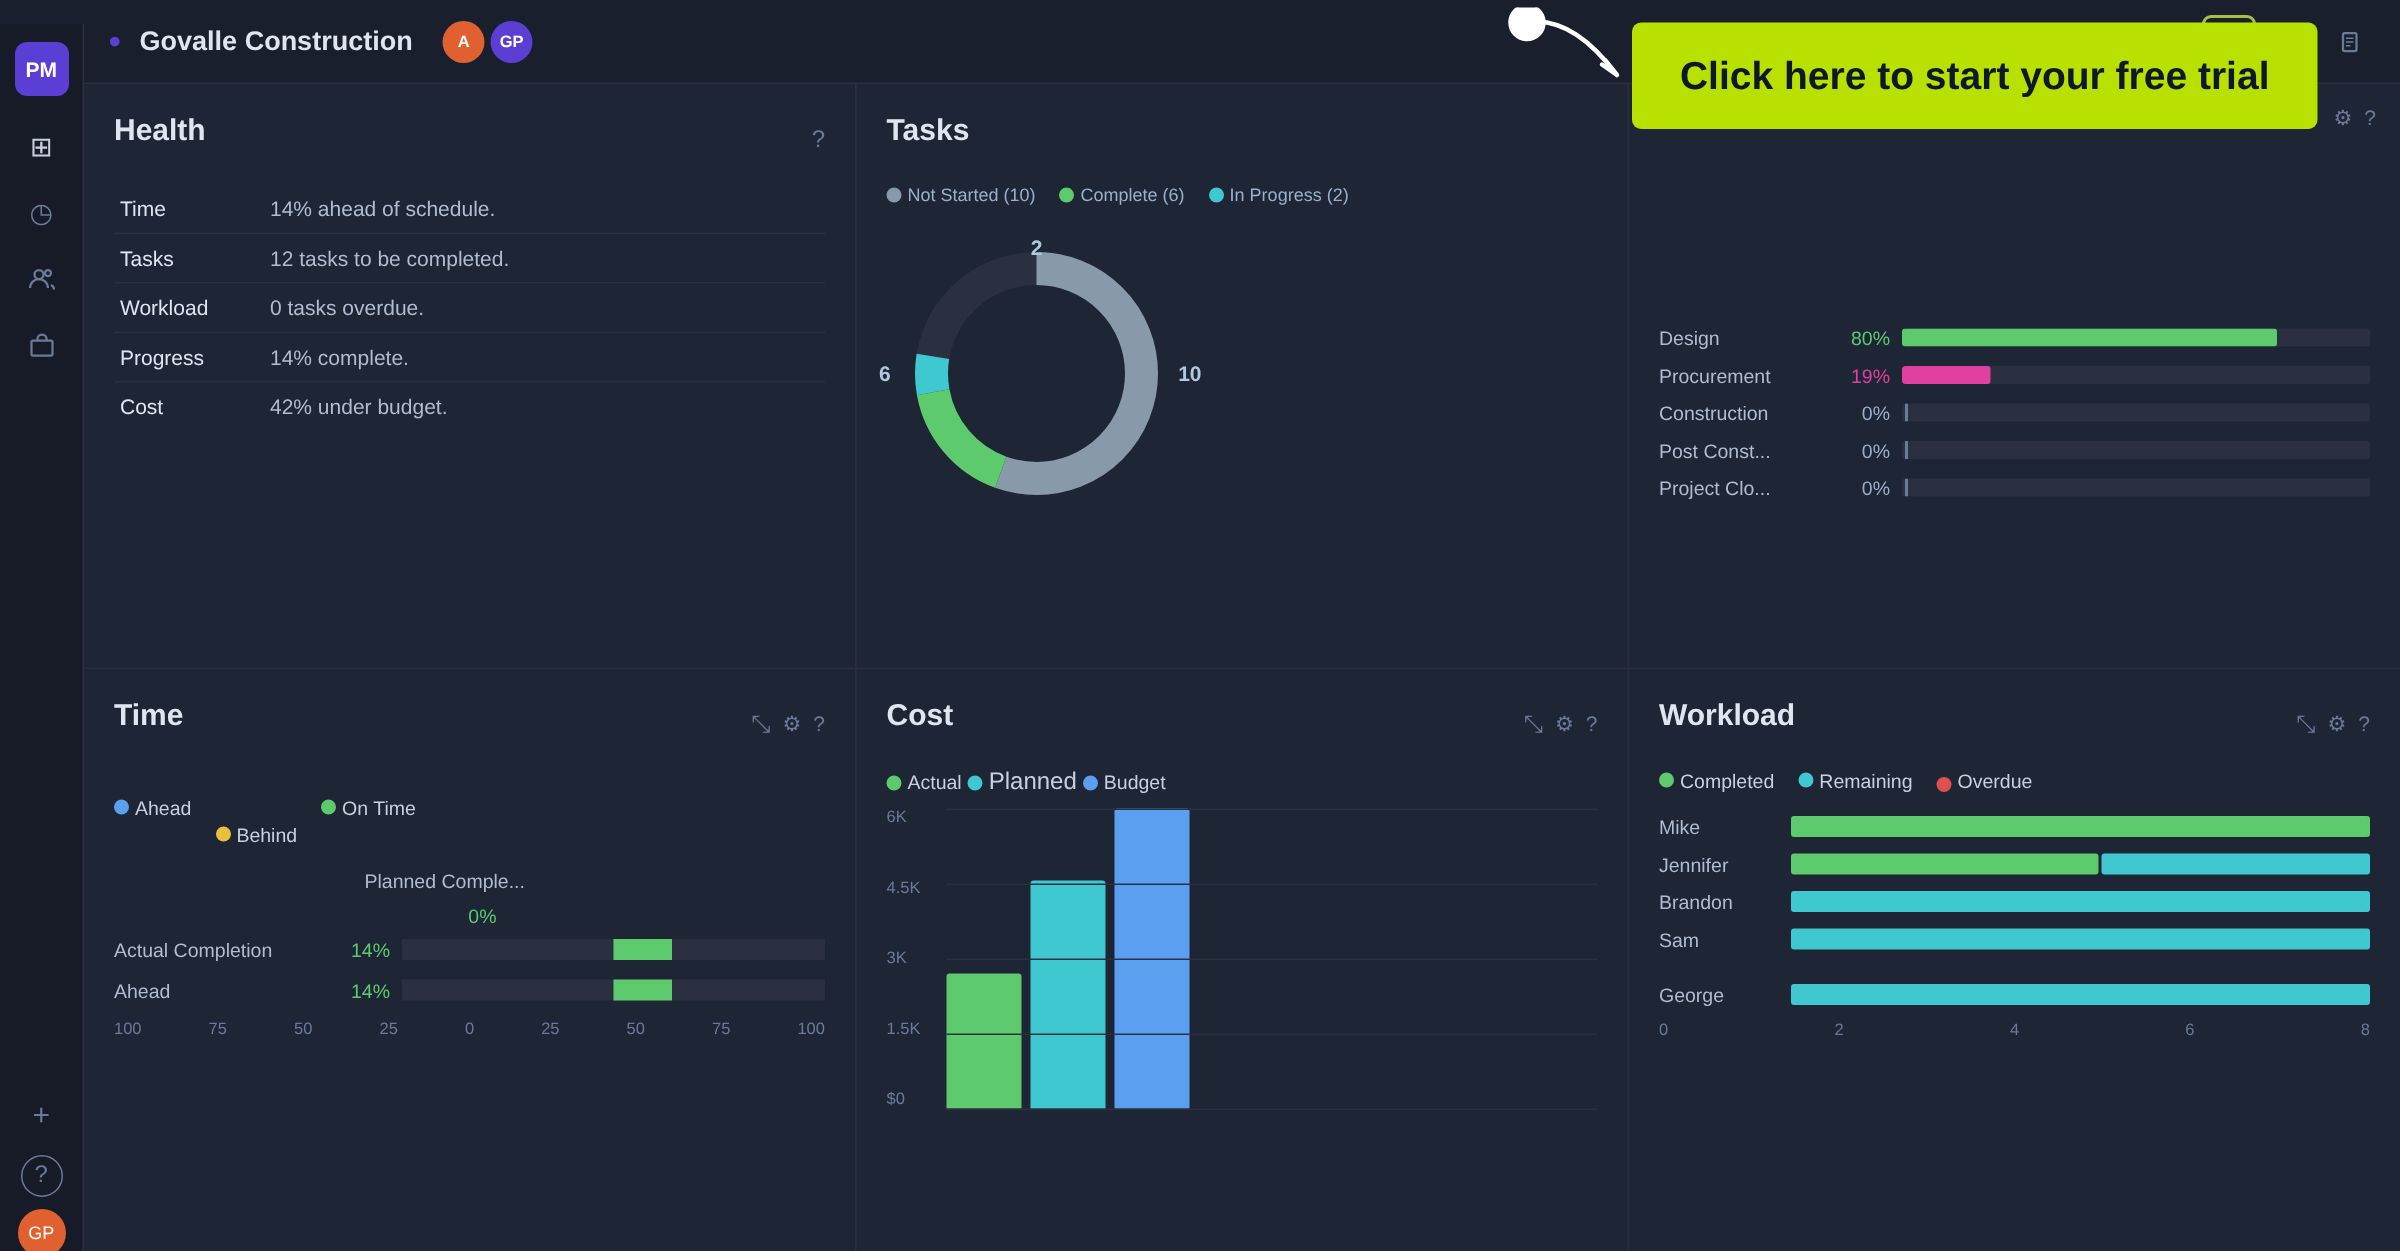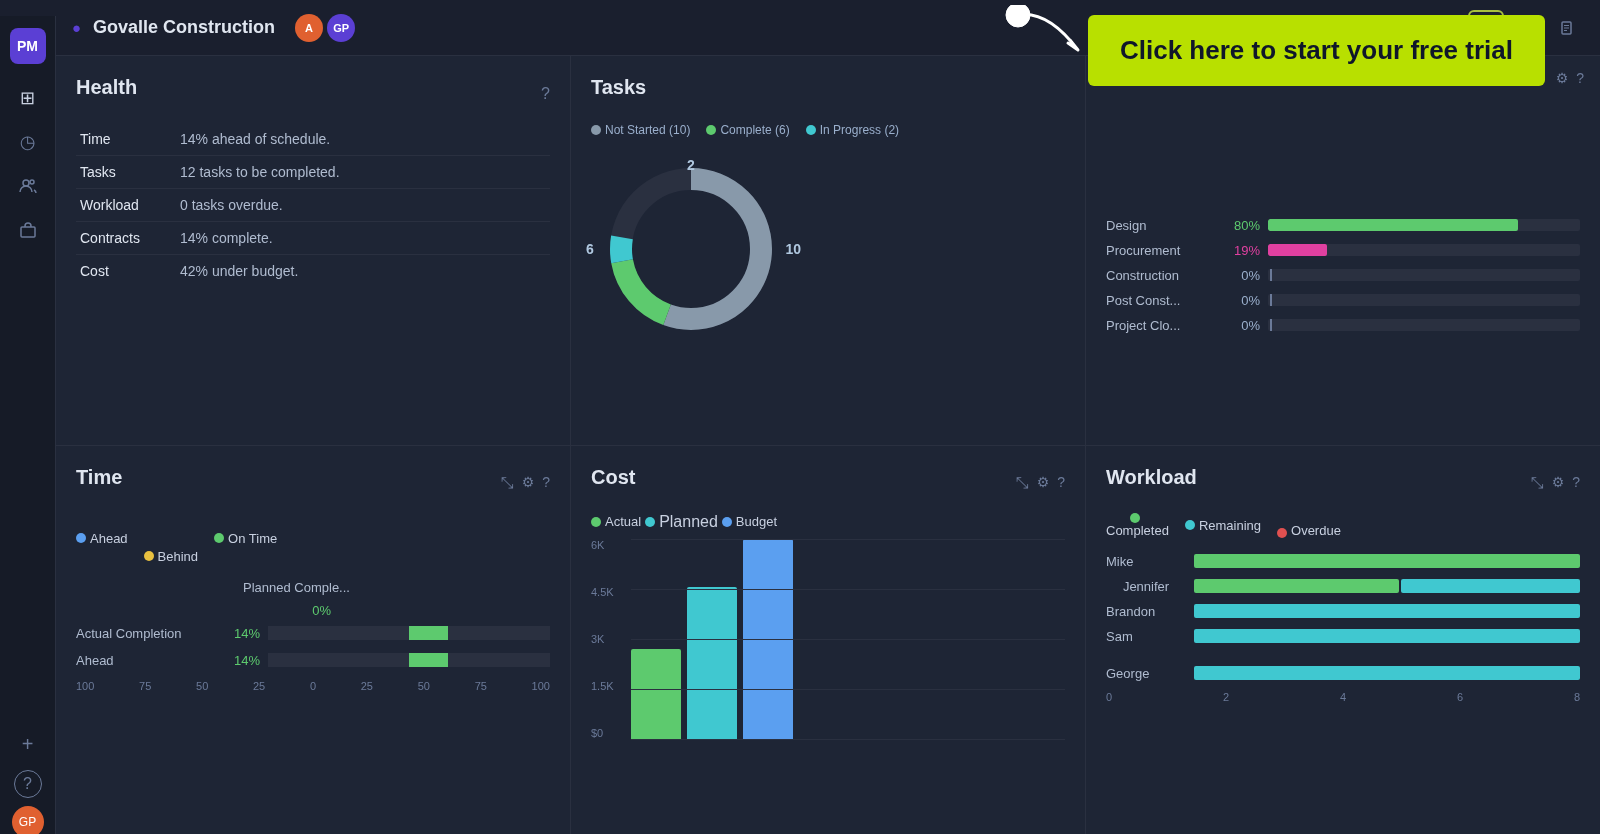--- a/index.html
+++ b/index.html
@@ -205,21 +205,21 @@
             </tr>
             <tr>
               <td>Tasks</td>
               <td>12 tasks to be completed.</td>
             </tr>
             <tr>
               <td>Workload</td>
               <td>0 tasks overdue.</td>
             </tr>
             <tr>
-              <td>Contracts</td>
+              <td>Progress</td>
               <td>14% complete.</td>
             </tr>
             <tr>
               <td>Cost</td>
               <td>42% under budget.</td>
             </tr>
           </tbody>
       </table>
     </div>
 
@@ -434,21 +434,21 @@
       <div class="panel-header">
         <div class="panel-title">Workload</div>
         <div class="panel-icons">
           <span style="cursor:pointer; font-size:16px;">⤡</span>
           <span style="cursor:pointer;">⚙</span>
           <span style="cursor:pointer;">?</span>
         </div>
       </div>
 
       <div class="workload-legend" id="workload-legend">
-          <span style="display: flex; align-items: center; font-size: 13px; flex-direction: column;">
+          <span style="display: flex; align-items: center; font-size: 13px;">
             <span style="width:10px;height:10px;border-radius:50%;background:#5dca6e;display:inline-block;margin-right:4px;"></span>
             <span>Completed</span>
           </span>
           <span style="display: flex; align-items: center; font-size: 13px;">
             <span style="width:10px;height:10px;border-radius:50%;background:#40c8d0;display:inline-block;margin-right:4px;"></span>
             <span>Remaining</span>
           </span>
           <span style="display: flex; align-items: flex-end; font-size: 13px;">
             <span style="width:10px;height:10px;border-radius:50%;background:#e05050;display:inline-block;margin-right:4px;"></span>
             <span>Overdue</span>
@@ -457,21 +457,21 @@
 
       <div id="workload-rows">
           <div style="display: flex; align-items: center; gap: 8px; margin-bottom: 10px; font-size: 13px; color: rgb(176, 188, 208);">
     <span style="width:80px;">Mike</span>
     <div style="flex:1; height:14px; display:flex; gap:2px;">
       <div style="width:875%; height:100%; background:#5dca6e; border-radius:2px;"></div>
 
     </div>
           </div>
           <div style="display: flex; align-items: center; gap: 8px; margin-bottom: 10px; font-size: 13px; color: rgb(176, 188, 208);">
-    <span style="width:80px;text-align:center;">Jennifer</span>
+    <span style="width:80px;">Jennifer</span>
     <div style="flex:1; height:14px; display:flex; gap:2px;">
       <div style="width:500%; height:100%; background:#5dca6e; border-radius:2px;"></div>
       <div style="width:437.5%; height:100%; background:#40c8d0; border-radius:2px;"></div>
 
     </div>
           </div>
           <div style="display: flex; align-items: center; gap: 8px; margin-bottom: 10px; font-size: 13px; color: rgb(176, 188, 208);">
     <span style="width:80px;">Brandon</span>
     <div style="flex:1; height:14px; display:flex; gap:2px;">
 

